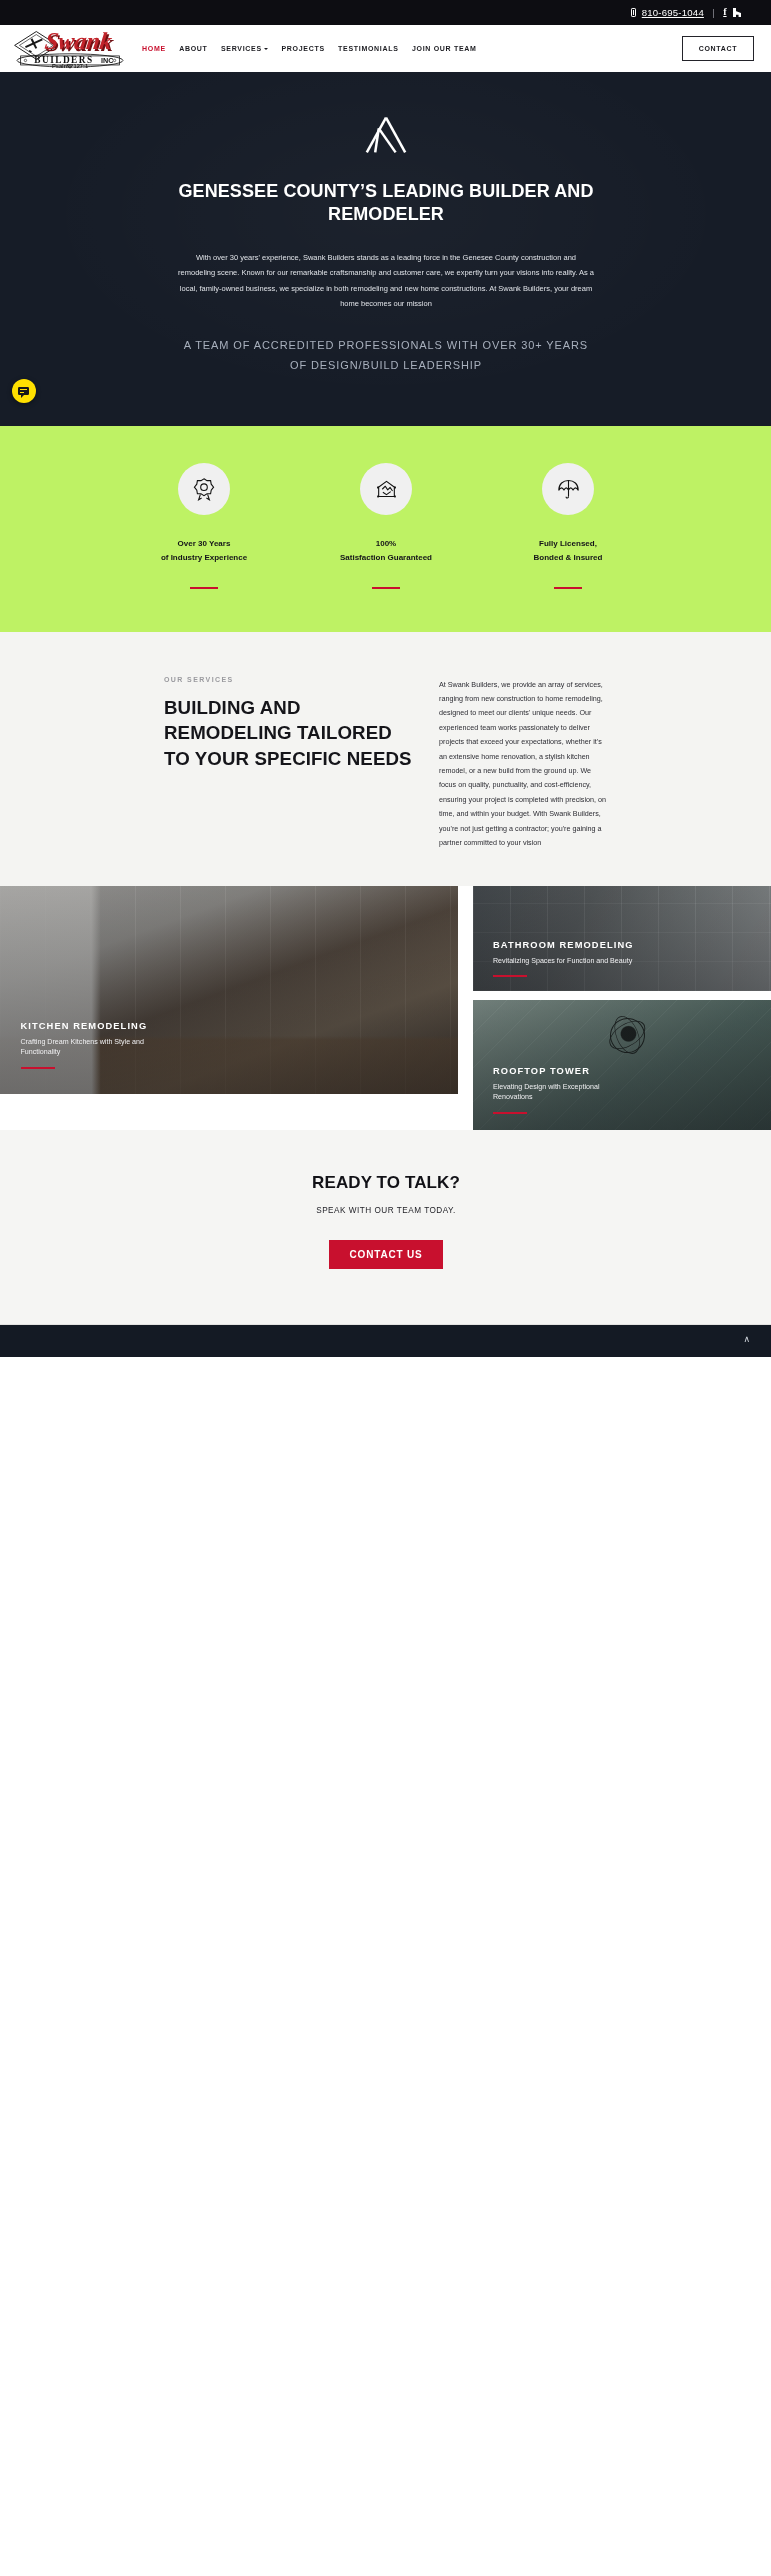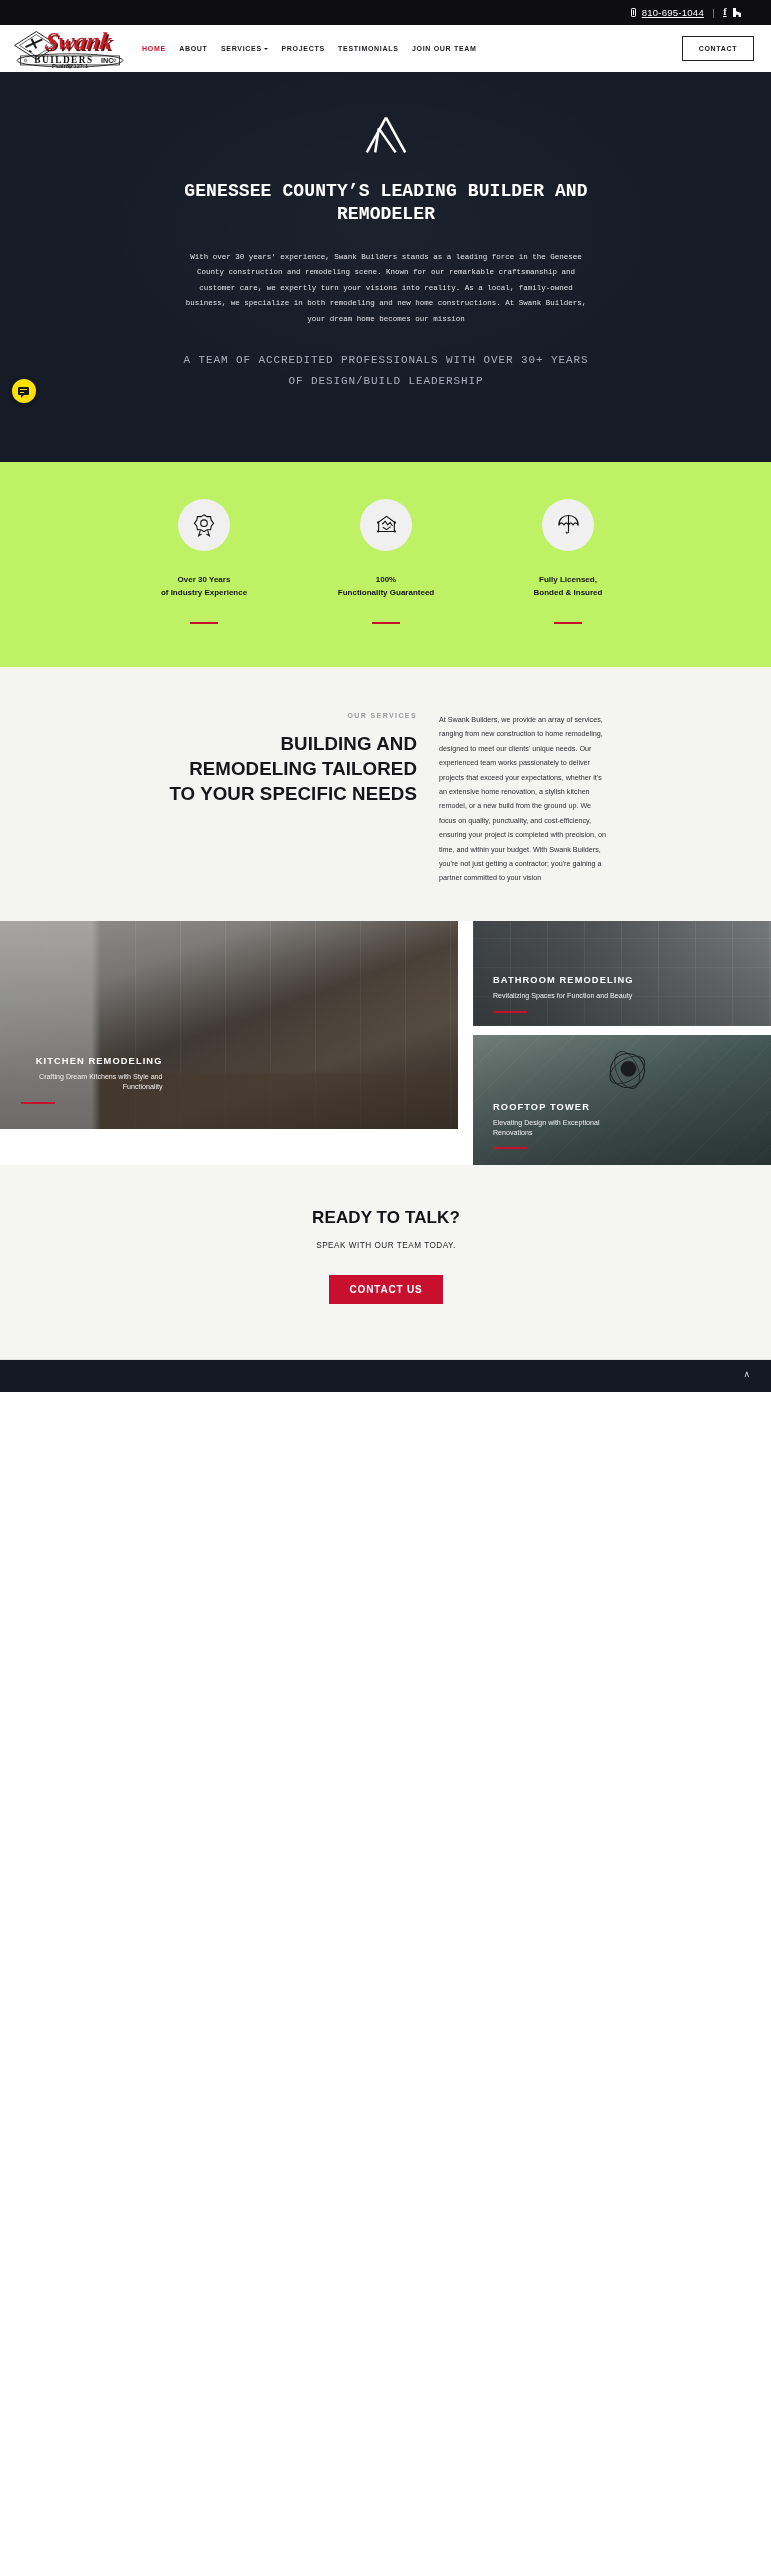--- a/index.html
+++ b/index.html
@@ -83,21 +83,21 @@
     box-shadow:0 1.2px 4.8px rgba(0,0,0,.4);cursor:pointer;
   }
   .chat-widget .bub{width:11px;height:8.4px;background:#17171a;border-radius:1.2px;position:relative;}
   .chat-widget .bub:before{content:"";position:absolute;left:1.8px;top:2.4px;width:7.2px;height:1px;background:#ffe000;}
   .chat-widget .bub:after{content:"";position:absolute;left:1.8px;top:4.8px;width:4.2px;height:1px;background:#ffe000;
     box-shadow:-1.8px 4.8px 0 -0.6px #ffe000;}
   .chat-tail{position:absolute;left:3px;bottom:-2.4px;width:0;height:0;
     border-left:3px solid #17171a;border-bottom:3px solid transparent;}
 
   
-  .intro{background:#161c27;padding:43px 0 70px;text-align:center;position:relative;font-family:Liberation Mono, monospace;}
+  .intro{background:#161c27;padding:43px 0 50px;text-align:center;position:relative;}
   .intro:before{content:"";position:absolute;inset:0;
     background:radial-gradient(ellipse 60% 70% at 50% 40%, rgba(255,255,255,.028), rgba(0,0,0,0) 75%);}
   .intro>*{position:relative;z-index:2;}
   .roof-mark{width:48px;height:40px;margin:0 auto 25px;}
   .intro h2{
     color:#fff;font-size:18px;line-height:1.28;font-weight:700;letter-spacing:0.1px;
     max-width:494px;margin:0 auto;
   }
   .intro p.body{
     color:#dfe2e7;font-size:7.5px;line-height:2.05;max-width:416px;margin:24px auto 0;
@@ -113,39 +113,39 @@
   .badge{width:142px;text-align:center;display:flex;flex-direction:column;align-items:center;}
   .badge-ic{
     width:52px;height:52px;border-radius:50%;background:#f0f0f0;
     display:flex;align-items:center;justify-content:center;margin-bottom:22px;
   }
   .badge-txt{font-size:8px;font-weight:700;color:#141419;line-height:1.72;}
   .badge-rule{width:28px;height:1.8px;background:#c8102e;margin-top:22px;}
 
   
   .services{background:#f4f4f2;padding:40px 0 35px;display:flex;justify-content:center;gap:22px;}
-  .svc-left{width:253px;text-align:right;padding-top:4.8px;}
+  .svc-left{width:253px;text-align:left;padding-top:4.8px;}
   .svc-kicker{color:#9a9a9f;font-size:7px;letter-spacing:1.4px;font-weight:600;margin-bottom:12px;}
   .svc-left h2{font-size:18.7px;line-height:1.34;font-weight:700;color:#15151a;letter-spacing:0.1px;}
   .svc-right{width:169px;padding-top:6px;}
   .svc-right p{font-size:7.2px;line-height:2.0;color:#2c2c33;text-align:left;}
 
   
   .grid{display:flex;gap:14.5px;padding:0 0 0 0;}
   .col-l{width:458px;}
   .col-r{width:299px;display:flex;flex-direction:column;gap:9px;}
   .card{position:relative;overflow:hidden;}
   .card .ov{position:absolute;inset:0;background:linear-gradient(180deg,rgba(20,22,26,.30),rgba(18,20,24,.55));}
   .card .cap{position:absolute;left:20.5px;bottom:25px;z-index:4;}
   .card .cap h3{color:#fff;font-size:9.3px;font-weight:700;letter-spacing:1.1px;line-height:1.33;margin-bottom:4.8px;}
   .card .cap p{color:#f0f0f2;font-size:7.1px;line-height:1.42;font-weight:500;max-width:142px;}
   .card .cap .rule{width:34px;height:1.8px;background:#c8102e;margin-top:9.6px;}
 
   .kitchen{height:208px;
-    background:linear-gradient(160deg,#cfcdc9 0%,#b9b6b0 26%,#6b5b4c 50%,#8d7a63 70%,#4a3c30 100%);text-align:right;}
+    background:linear-gradient(160deg,#cfcdc9 0%,#b9b6b0 26%,#6b5b4c 50%,#8d7a63 70%,#4a3c30 100%);}
   .kit-detail{position:absolute;inset:0;
     background:
       linear-gradient(90deg,rgba(235,233,228,.85) 0 20%,rgba(0,0,0,0) 22%),
       linear-gradient(0deg,rgba(120,90,60,.55) 0 26%,rgba(0,0,0,0) 28%),
       repeating-linear-gradient(90deg,rgba(255,255,255,.07) 0 0.6px,rgba(0,0,0,.05) 0.6px 45px);}
   .bath{height:105px;background:linear-gradient(120deg,#5d6468 0%,#767b7c 35%,#9aa0a0 62%,#c9cdcd 100%);}
   .bath-detail{position:absolute;inset:0;
     background:repeating-linear-gradient(90deg,rgba(255,255,255,.08) 0 0.6px,rgba(0,0,0,.07) 0.6px 37px),
       repeating-linear-gradient(0deg,rgba(255,255,255,.05) 0 0.6px,rgba(0,0,0,.05) 0.6px 29px);}
   .roof{height:130px;background:linear-gradient(150deg,#9fb3aa 0%,#7d958c 30%,#5f7a72 58%,#465d57 100%);}
@@ -285,21 +285,21 @@
           <path d="M12 17 L17 12 L21 18 L25 14 L29 20" fill="none" stroke="#111" stroke-width="1.8" stroke-linejoin="round"></path>
           <path d="M13 22 L19 26 L26 21" fill="none" stroke="#111" stroke-width="1.8"></path>
           <rect x="3.5" y="12.5" width="3" height="3" fill="#111"></rect>
           <rect x="31.5" y="12.5" width="3" height="3" fill="#111"></rect>
           <rect x="3.5" y="27.5" width="3" height="3" fill="#111"></rect>
           <rect x="31.5" y="27.5" width="3" height="3" fill="#111"></rect>
         </svg>
       </div>
       <div class="badge-txt">
         <div>100%</div>
-        <div>Functionality Guaranteed</div>
+        <div>Satisfaction Guaranteed</div>
       </div>
       <div class="badge-rule"></div>
     </div>
 
     <div class="badge">
       <div class="badge-ic">
         <svg width="23" height="23" viewBox="0 0 38 38">
           <path d="M3 20 C3 10 10 4 19 4 C28 4 35 10 35 20 C32 15 29 15 26.5 20 C24 15 21.5 15 19 20 C16.5 15 14 15 11.5 20 C9 15 6 15 3 20 Z" fill="none" stroke="#111" stroke-width="1.8" stroke-linejoin="round"></path>
           <path d="M19 4 L19 30" fill="none" stroke="#111" stroke-width="1.8"></path>
           <path d="M19 30 C19 34 15 34 15 31" fill="none" stroke="#111" stroke-width="1.8"></path>

